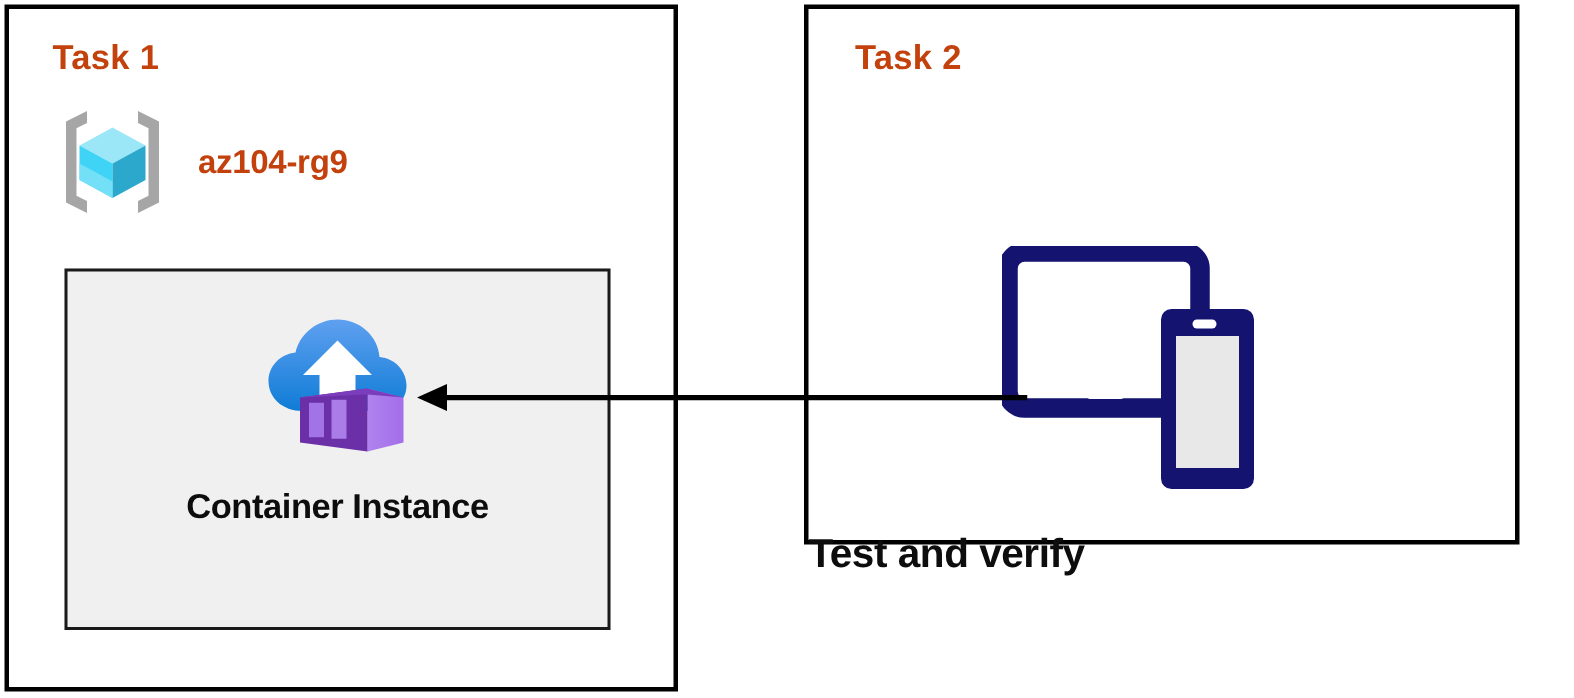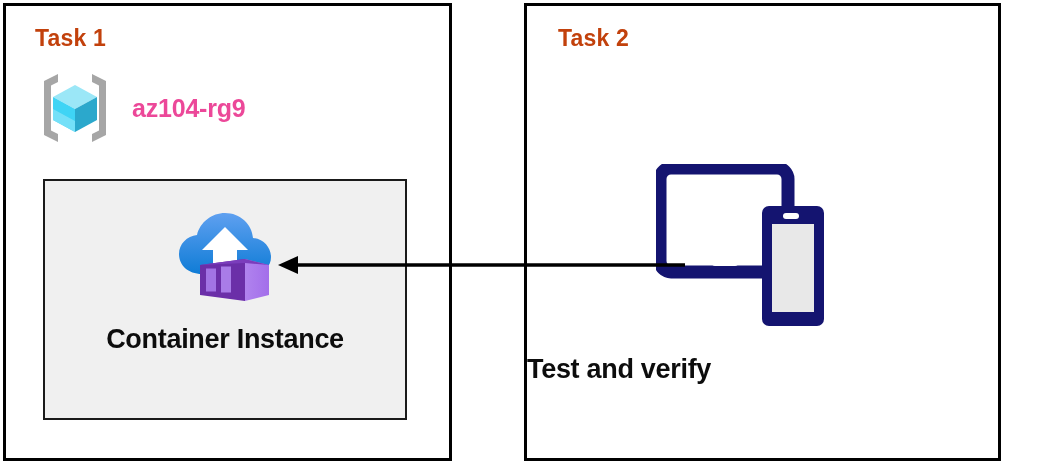--- a/index.html
+++ b/index.html
@@ -27,24 +27,24 @@
     border: 3px solid #000000;
     box-sizing: border-box;
   }
   #panel-task1 {
     left: 3px;
     top: 3px;
     width: 449px;
     height: 458px;
   }
   #panel-task2 {
-    left: 524px;
+    left: 536px;
     top: 3px;
     width: 477px;
-    height: 458px;
+    height: 360px;
   }
 
   .panel-title {
     position: absolute;
     font-size: 23px;
     font-weight: bold;
     color: #c2410c;
     letter-spacing: 0.2px;
     white-space: nowrap;
   }
@@ -59,23 +59,23 @@
     display: flex;
     align-items: center;
     gap: 18px;
   }
   .rg-icon {
     width: 78px;
     height: 78px;
     display: block;
   }
   .rg-label {
-    font-size: 25px;
-    font-weight: bold;
-    color: #ec4899;
+    font-size: 22px;
+    font-weight: bold;
+    color: #c2410c;
     white-space: nowrap;
     letter-spacing: -0.2px;
   }
 
   
   #aci-box {
     position: absolute;
     left: 37px;
     top: 173px;
     width: 364px;
@@ -92,21 +92,21 @@
     width: 104px;
     height: 104px;
   }
   .aci-icon { display: block; width: 104px; height: 104px; }
   #aci-label {
     position: absolute;
     left: 0;
     right: 0;
     top: 143px;
     text-align: center;
-    font-size: 27px;
+    font-size: 23px;
     font-weight: bold;
     color: #0d0d0d;
     letter-spacing: -0.3px;
   }
 
   
   #devices-wrap {
     position: absolute;
     left: 129px;
     top: 158px;

